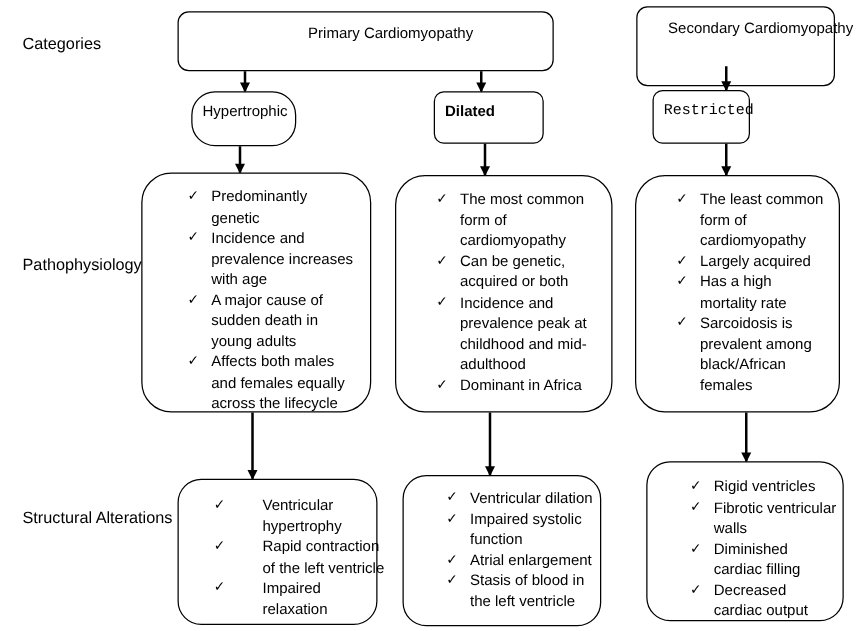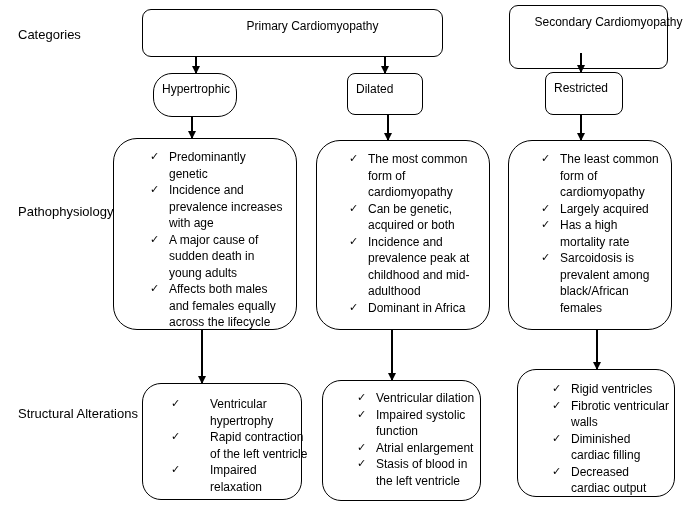--- a/index.html
+++ b/index.html
@@ -14,22 +14,22 @@
   .type-box{border-radius:8px;font-size:12px;padding:8px 0 0 8px;white-space:nowrap;}
   .list-box{border-radius:24px;font-size:12px;}
   .s-box{border-radius:19px;}
   .li{display:flex;line-height:16.5px;}
   .check{flex:0 0 19px;font-family:"DejaVu Sans",sans-serif;font-size:11px;}
   .txt{flex:0 0 auto;}
   
   .b-primary{left:142px;top:9px;width:301px;height:48px;}
   .b-secondary{left:509px;top:5px;width:159px;height:64px;}
   .b-hyper{left:153px;top:73px;width:84px;height:44px;border-radius:19px;}
-  .b-dilated{left:347px;top:73px;width:76px;height:42px;}
-  .b-restricted{left:545px;top:72px;width:78px;height:43px;}
+  .b-dilated{left:347px;top:73px;width:88px;height:42px;font-weight:bold;}
+  .b-restricted{left:522px;top:72px;width:78px;height:43px;font-family:Liberation Mono, monospace;}
   .b-p1{left:113px;top:138px;width:184px;height:192px;padding:10px 12px 0 36px;}
   .b-p2{left:316px;top:140px;width:174px;height:190px;padding:10px 8px 0 32px;}
   .b-p3{left:508px;top:140px;width:164px;height:190px;padding:10px 6px 0 32px;}
   .b-s1{left:142px;top:383px;width:160px;height:117px;padding:12px 8px 0 28px;}
   .b-s2{left:322px;top:380px;width:159px;height:121px;padding:9px 4px 0 34px;}
   .b-s3{left:517px;top:369px;width:158px;height:128px;padding:11px 6px 0 34px;}
   .b-p1 .txt{width:116px;}
   .b-p2 .txt{width:112px;}
   .b-p3 .txt{width:103px;}
   .b-s1 .txt{width:100px;margin-left:20px;}

